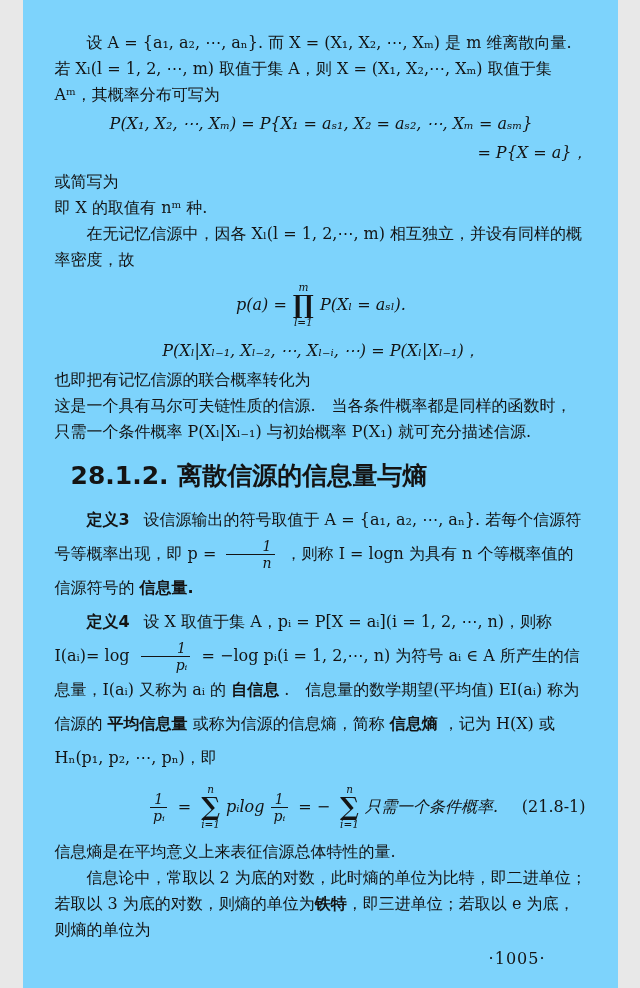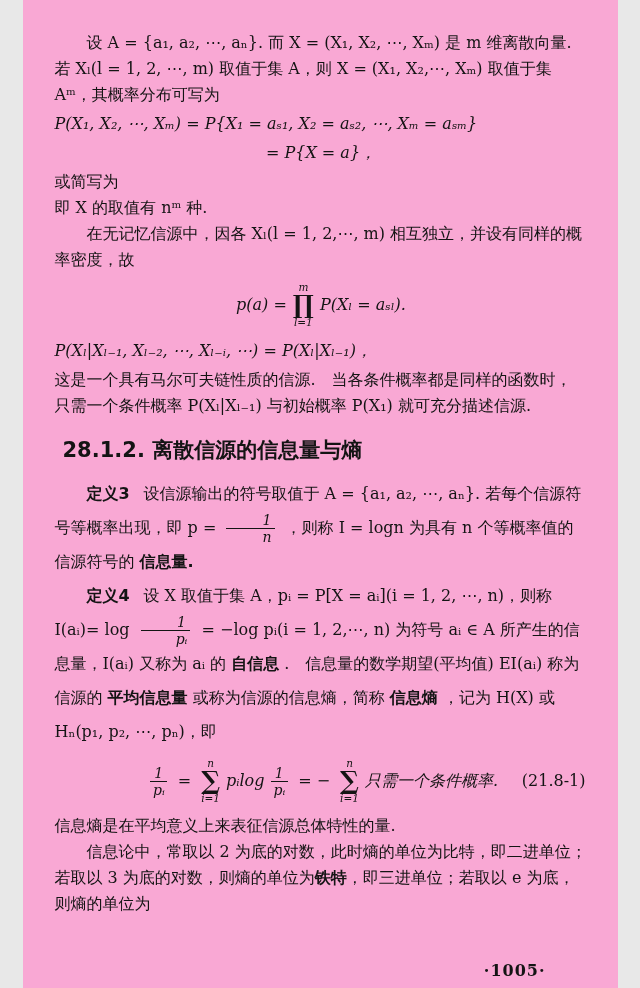--- a/index.html
+++ b/index.html
@@ -2,41 +2,42 @@
 <html><head>
 <meta charset="utf-8">
 <style>
   html, body { margin: 0; padding: 0; background: #e8e8e8; }
   .page {
     width: 595px;
     height: 988px;
     box-sizing: border-box;
     margin: 0 auto;
     padding: 30px 30px 18px 32px;
-    background: #f9a8d4;
+    background: #7dd3fc;
     color: #141414;
     font-family: "DejaVu Serif", "Liberation Serif", serif;
     font-size: 16px;
     line-height: 26px;
     position: relative;
     overflow: hidden;
   }
   p { margin: 0; }
   .indent { text-indent: 2em; }
   .cnb {
     font-family: "DejaVu Sans", "Liberation Sans", sans-serif;
     font-weight: bold;
   }
   .def-label { margin-right: 0.55em; }
   
   .eq {
+    text-align: center;
     font-style: italic;
     margin: 3px 0;
   }
-  .eq-cont { text-align: center; }
+  .eq-cont { text-align: right; }
   .eq-row {
     display: flex;
     align-items: center;
     justify-content: center;
     font-style: italic;
     position: relative;
     padding: 7px 0;
     margin: 2px 0;
   }
   .eq-row .gap { margin: 0 4px; }
@@ -59,29 +60,29 @@
     line-height: 1;
     margin: 0 6px;
     font-style: normal;
   }
   .bigop .lim { font-size: 10.5px; font-style: italic; line-height: 11px; }
   .bigop .op { font-size: 25px; line-height: 24px; font-weight: bold; }
   .eqnum { position: absolute; right: 2px; font-style: normal; }
   .section-heading {
     font-family: "DejaVu Sans", "Liberation Sans", sans-serif;
     font-weight: bold;
-    font-size: 21px;
+    font-size: 25px;
     line-height: 30px;
-    margin: 16px 0 12px 8px;
+    margin: 16px 0 12px 16px;
   }
   .page-number {
     position: absolute;
-    bottom: 4px;
+    bottom: 16px;
     right: 72px;
-    font-weight: bold;
+    font-weight: normal;
     letter-spacing: 1px;
   }
   .tall-line { line-height: 34px; }
 </style>
 </head>
 <body>
 
 <div class="page">
 
   <p class="indent">设 A = {a₁, a₂, ⋯, aₙ}. 而 X = (X₁, X₂, ⋯, Xₘ) 是 m 维离散向量. 若 Xₗ(l = 1, 2, ⋯, m) 取值于集 A，则 X = (X₁, X₂,⋯, Xₘ) 取值于集 Aᵐ，其概率分布可写为</p>
@@ -104,20 +105,21 @@
       <span class="lim">m</span>
       <span class="op">∏</span>
       <span class="lim">l=1</span>
     </span>
     <span>P(Xₗ = aₛₗ).</span>
   </div>
 
 
   <div class="eq">P(Xₗ|Xₗ₋₁, Xₗ₋₂, ⋯, Xₗ₋ᵢ, ⋯) = P(Xₗ|Xₗ₋₁)，</div>
 
+  <p>也即把有记忆信源的联合概率转化为</p>
 
 
   <p>这是一个具有马尔可夫链性质的信源.　当各条件概率都是同样的函数时，只需一个条件概率 P(Xₗ|Xₗ₋₁) 与初始概率 P(X₁) 就可充分描述信源.</p>
 
   <h2 class="section-heading">28.1.2. 离散信源的信息量与熵</h2>
 
   <p class="indent tall-line">
     <span class="cnb def-label">定义3</span>
     <span>设信源输出的符号取值于 A = {a₁, a₂, ⋯, aₙ}. 若每个信源符号等概率出现，即 p =</span>
     <span class="frac">

